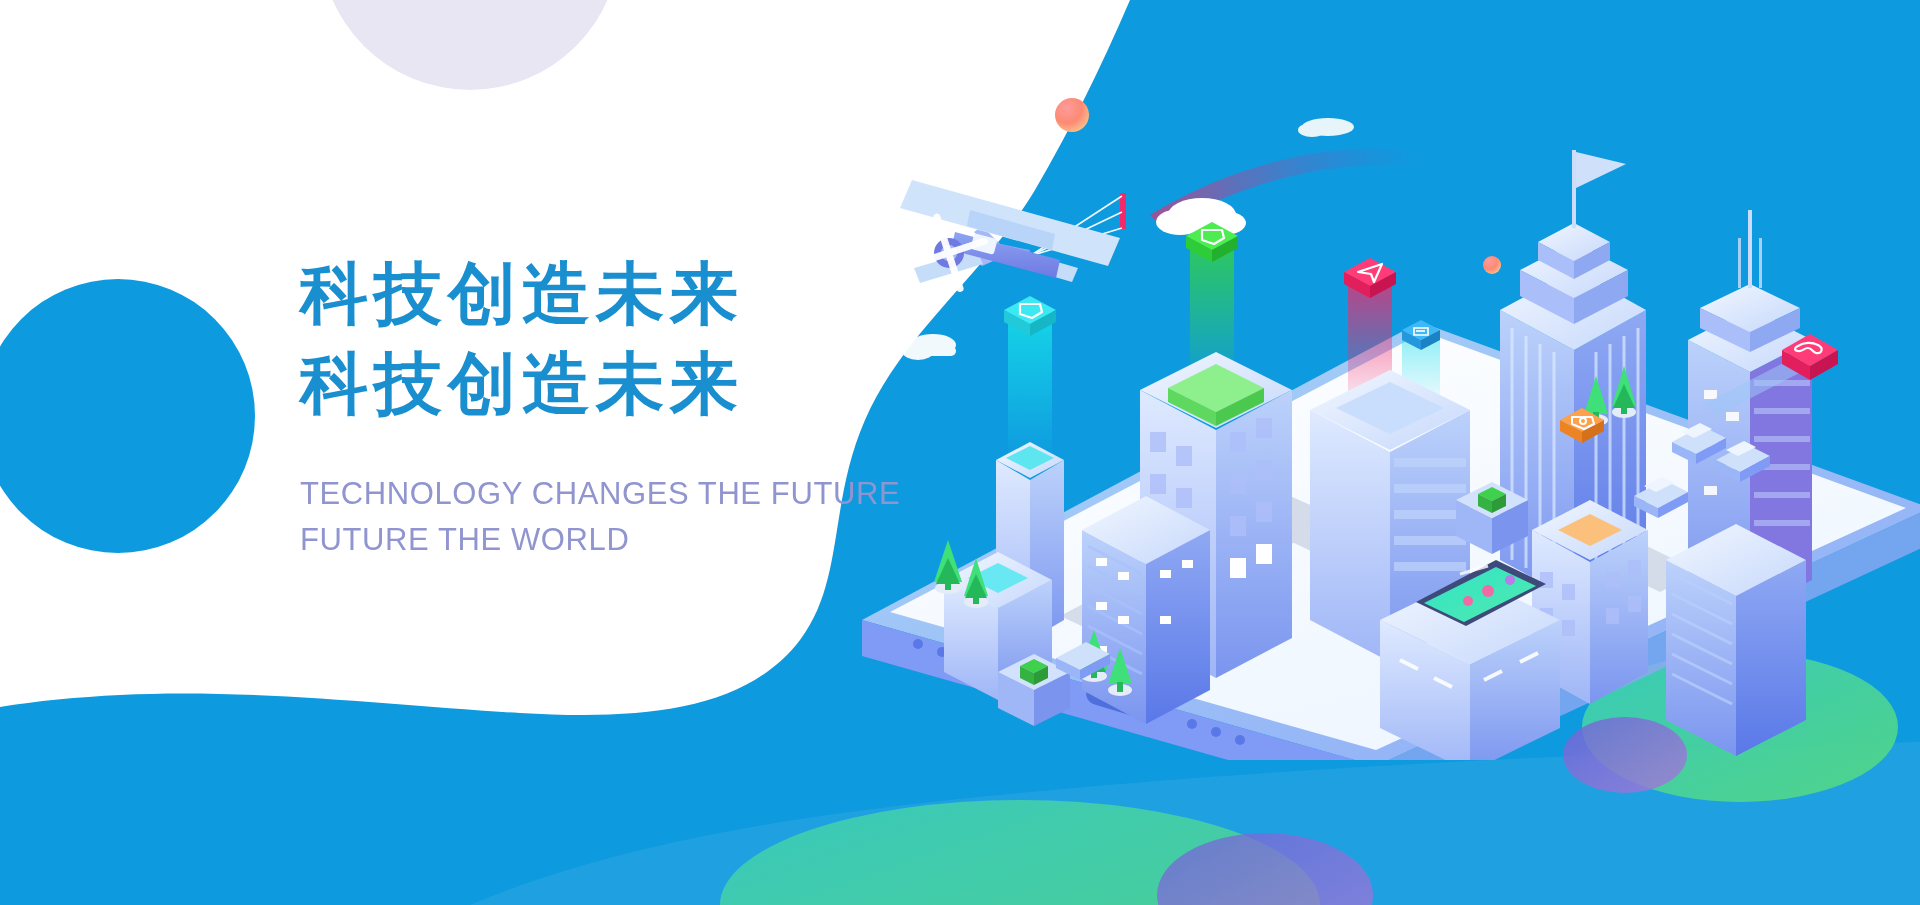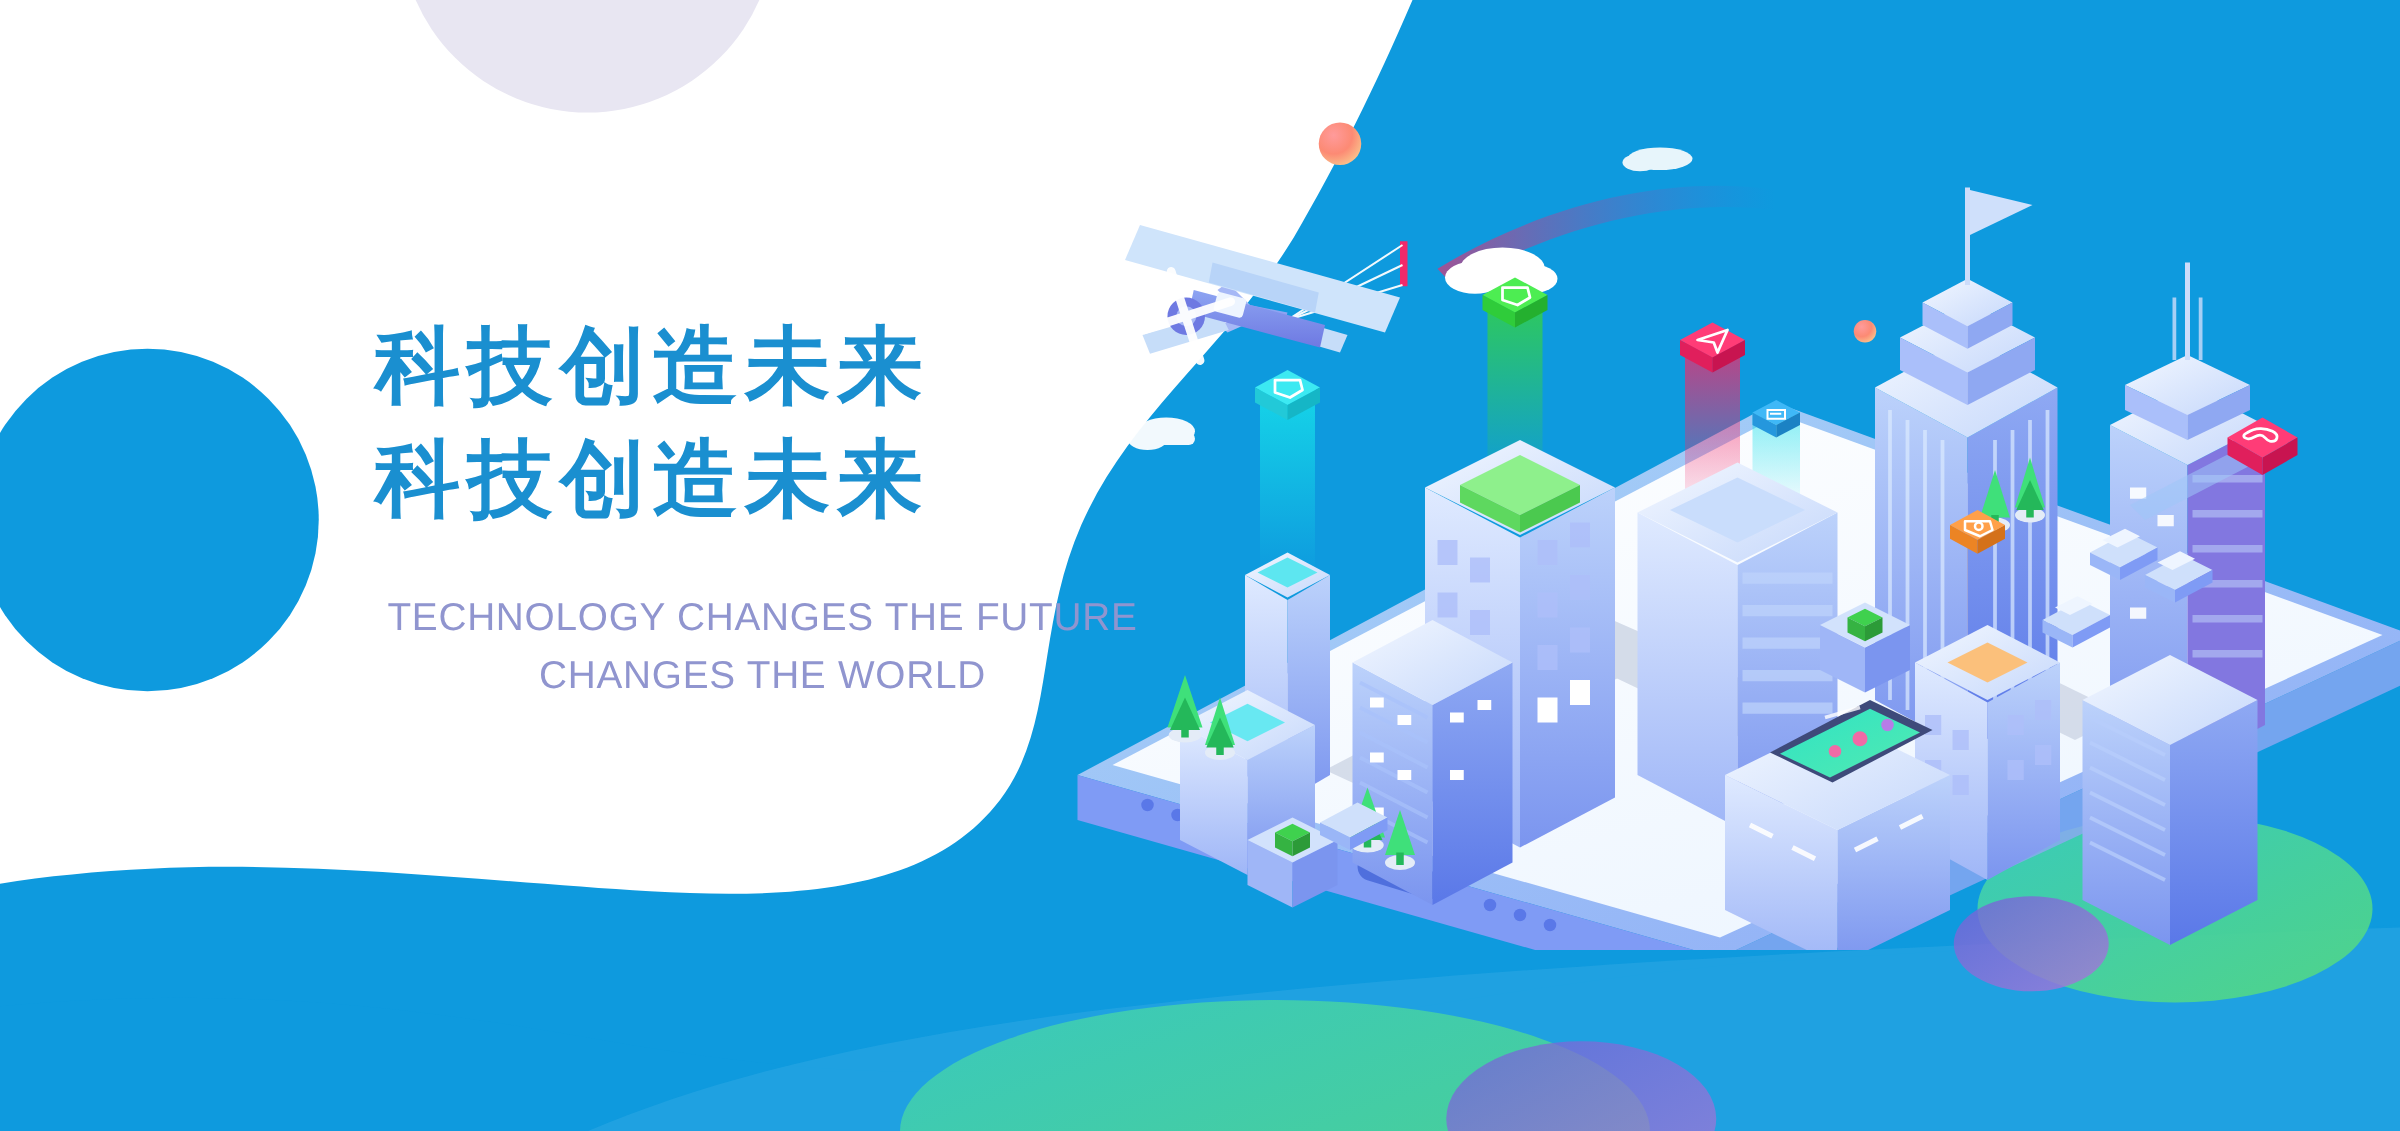--- a/index.html
+++ b/index.html
@@ -23,21 +23,21 @@
     white-space:nowrap;
     margin:0;
   }
   .sub-line{
     font-size:31px;line-height:1.48;font-weight:400;
     letter-spacing:0.6px;
     color:#9095cf;
     white-space:nowrap;
     margin:0;
   }
-  #subtitle{margin-top:42px;text-align:center;}
+  #subtitle{margin-top:42px;}
 </style>
 </head>
 <body>
 
 <div id="banner">
 
   <svg id="bg-svg" viewBox="0 0 1920 905" preserveAspectRatio="none">
     <defs>
       <clipPath id="clipAll">
           <rect x="0" y="0" width="1920" height="905"></rect>
@@ -560,17 +560,17 @@
     </g>
   </svg>
 
   <div class="copy">
     <h1 style="margin:0;">
       <div class="title-line">科技创造未来</div>
       <div class="title-line">科技创造未来</div>
     </h1>
     <div id="subtitle">
       <div class="sub-line">TECHNOLOGY CHANGES THE FUTURE</div>
-      <div class="sub-line">CHANGES THE WORLD</div>
+      <div class="sub-line">FUTURE THE WORLD</div>
     </div>
   </div>
 
 </div>
 
 </body></html>

